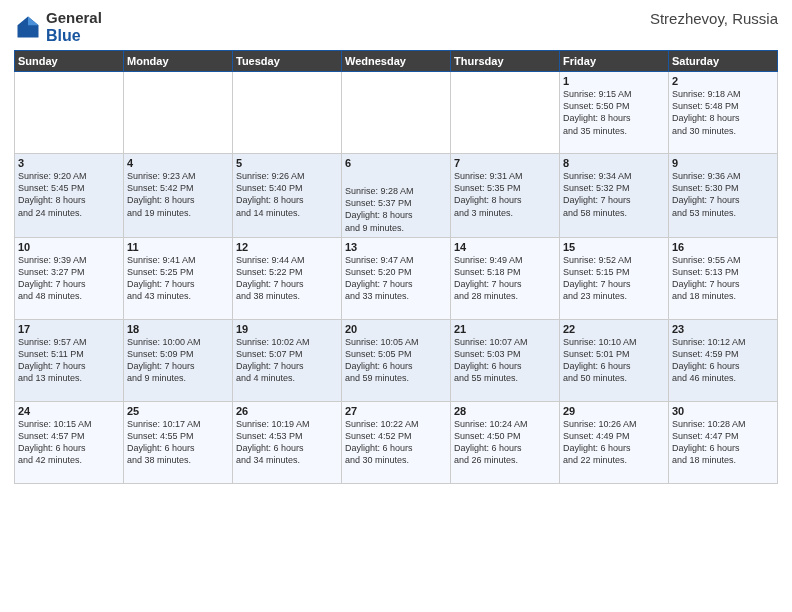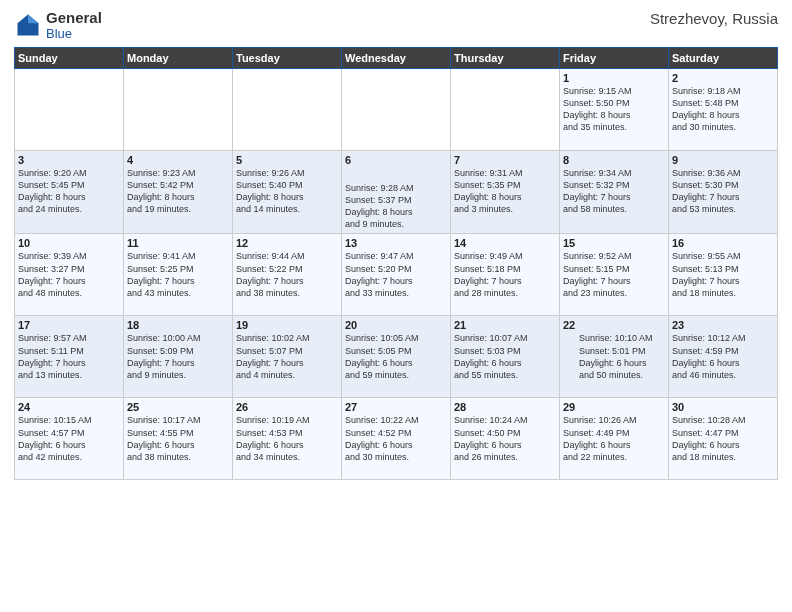--- a/index.html
+++ b/index.html
@@ -30,22 +30,22 @@
       display: flex;
       flex-direction: column;
       line-height: 1.1;
     }
     .logo-general {
       font-size: 15px;
       font-weight: bold;
       color: #333;
     }
     .logo-blue {
-      font-size: 13px;
-      font-weight: normal;
+      font-size: 16px;
+      font-weight: bold;
       color: #1a56a0;
     }
     .logo-icon {
       width: 28px;
       height: 28px;
     }
     .title-block {
       text-align: right;
     }
     .title-block h1 {
@@ -292,21 +292,21 @@
           </td>
           <td>
             <span class="day-number">21</span>
             <div class="day-info" style="white-space: pre-line;">Sunrise: 10:07 AM
 Sunset: 5:03 PM
 Daylight: 6 hours
 and 55 minutes.</div>
           </td>
           <td>
             <span class="day-number">22</span>
-            <div class="day-info" style="white-space: pre-line; margin-left: 16px;">Sunrise: 10:10 AM
+            <div class="day-info" style="white-space: pre-line;">Sunrise: 10:10 AM
 Sunset: 5:01 PM
 Daylight: 6 hours
 and 50 minutes.</div>
           </td>
           <td>
             <span class="day-number">23</span>
             <div class="day-info" style="white-space: pre-line;">Sunrise: 10:12 AM
 Sunset: 4:59 PM
 Daylight: 6 hours
 and 46 minutes.</div>

